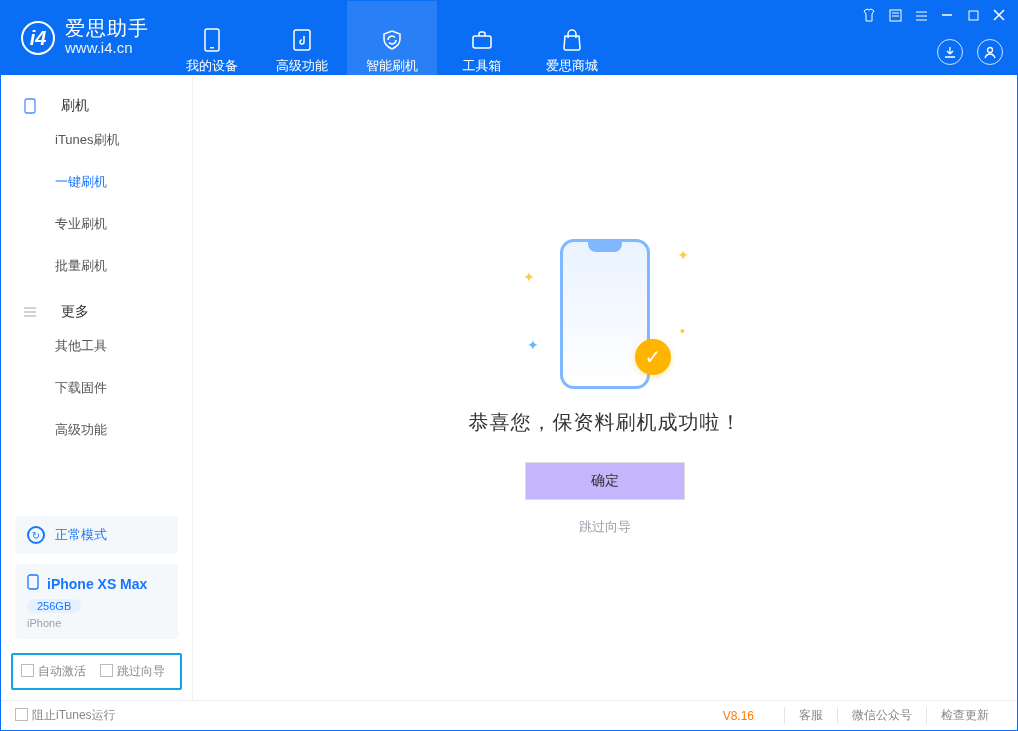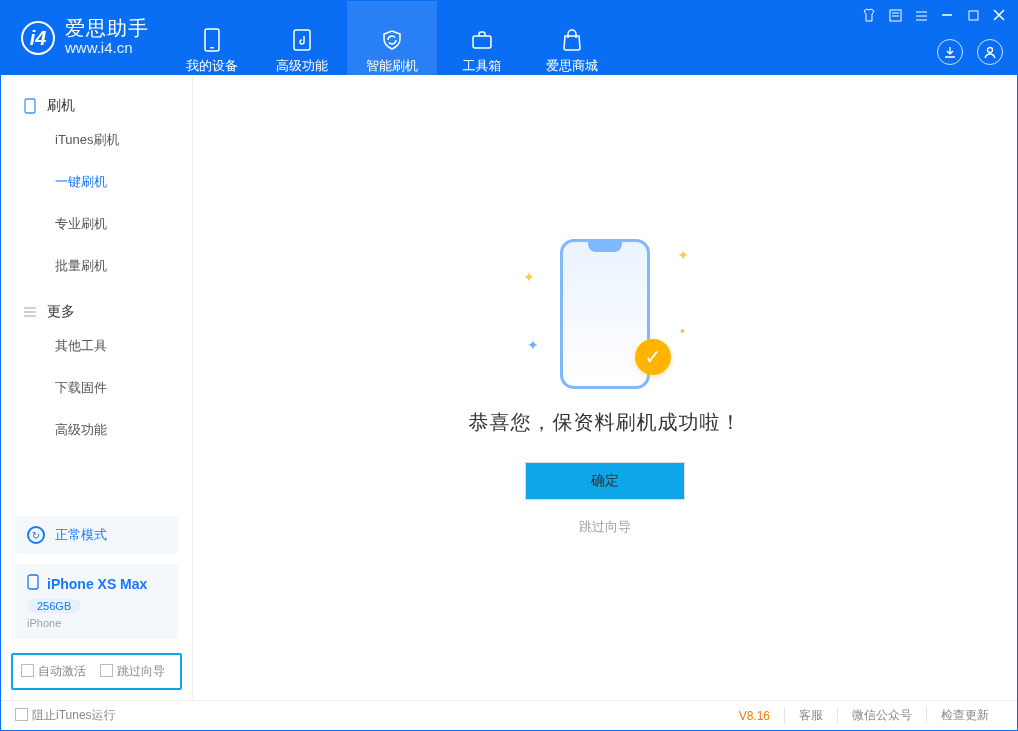--- a/index.html
+++ b/index.html
@@ -13,47 +13,47 @@
 .nav-item { width: 90px; display: flex; flex-direction: column; align-items: center; justify-content: flex-end; gap: 5px; font-size: 13px; cursor: pointer; }
 .nav-item.active { background: rgba(255,255,255,.13); }
 .nav-icon { width: 24px; height: 24px; display:flex; align-items:center; justify-content:center;}
 .title-ctrls { position: absolute; right: 10px; top: 6px; display: flex; gap: 10px; font-size: 13px; }
 .title-ctrls span { width:16px; height:16px; display:flex; align-items:center; justify-content:center; cursor:pointer;}
 .user-ctrls { position: absolute; right: 14px; bottom: 10px; display: flex; gap: 14px; }
 .user-ctrls .circ { width: 26px; height: 26px; border-radius: 50%; border: 1.5px solid rgba(255,255,255,.8); display:flex; align-items:center; justify-content:center; font-size:14px; cursor:pointer;}
 .body { display: flex; height: calc(100% - 74px - 30px); }
 .sidebar { width: 192px; border-right: 1px solid #eef0f2; display:flex; flex-direction:column; }
 .side-list { flex:1; overflow:auto; padding-top: 6px;}
-.side-group { padding: 16px 0 4px 22px; font-size: 14px; color: #333; display:flex; align-items:center; gap:10px; }
+.side-group { padding: 16px 0 4px 22px; font-size: 14px; color: #333; display:flex; align-items:center; gap:24px; }
 .side-group .g-icon{ width:14px; height:14px; display:inline-flex; align-items:center; justify-content:center; color:#4a90ff;}
 .side-sub { padding: 12px 0 12px 54px; font-size: 13px; color: #555; cursor:pointer; }
 .side-sub.active { color: #1677ff; }
 .side-bottom { padding: 10px 14px 0; }
 .mode-card, .device-card { background: #f5f8fb; border-radius: 4px; padding: 10px 12px; margin-bottom: 10px; font-size: 13px; color:#333; }
 .mode-card { display:flex; align-items:center; gap:10px; color:#1677ff;}
 .mode-icon{ width:18px; height:18px; border-radius:50%; border:2px solid #1677ff; display:flex; align-items:center; justify-content:center; font-size:10px;}
 .device-card .dev-name { font-weight: 600; color:#1677ff; font-size:14px; display:flex; align-items:center; gap:8px;}
 .device-card .dev-badge { display:inline-block; margin-top:6px; padding:1px 10px; border-radius:10px; background:#e6f0ff; color:#1677ff; font-size:11px;}
 .device-card .dev-type { margin-top:4px; color:#9aa3ad; font-size:11px;}
 .checkrow { border:2px solid #0ea5e9; border-radius:2px; padding:8px 8px; margin: 4px 10px 10px; display:flex; gap:14px; align-items:center; font-size:12px; color:#888;}
 .chk { width:13px; height:13px; border:1px solid #bbb; display:inline-block; margin-right:4px; vertical-align:-2px;}
 .main { flex:1; position:relative; display:flex; flex-direction:column; align-items:center; justify-content:center; }
 .success-illus { width:120px; height:150px; position:relative; margin-bottom: 20px;}
 .phone-shape{ width:90px; height:150px; border:3px solid #7fb8ff; border-radius:14px; margin:0 auto; background:linear-gradient(180deg,#eaf3ff,#fff); position:relative;}
 .phone-notch{ position:absolute; top:0; left:50%; transform:translateX(-50%); width:34px; height:10px; background:#7fb8ff; border-radius:0 0 8px 8px;}
 .check-badge{ position:absolute; right:-6px; bottom:14px; width:36px; height:36px; border-radius:50%; background:#ffb400; display:flex; align-items:center; justify-content:center; color:#fff; font-size:20px; box-shadow:0 2px 6px rgba(255,180,0,.3);}
 .spark{ position:absolute; font-size:14px; color:#ffc94d;}
 .spark.s1{ left:-22px; top:30px;} .spark.s2{ right:-24px; top:8px;} .spark.s3{ right:-20px; bottom:50px;} .spark.s4{ left:-18px; bottom:36px; color:#6cb2ff;}
 .success-text{ font-size:20px; color:#333; margin-bottom: 26px; letter-spacing:1px;}
-.ok-btn{ width:160px; height:38px; border:1px solid #ddd; background:#0ea5e9; font-size:14px; color:#333; cursor:pointer; margin-bottom:18px;}
+.ok-btn{ width:160px; height:38px; border:1px solid #ddd; background:#c4b5fd; font-size:14px; color:#333; cursor:pointer; margin-bottom:18px;}
 .log-link{ font-size:13px; color:#9aa3ad; cursor:pointer;}
 .footer{ height:30px; border-top:1px solid #eef0f2; display:flex; align-items:center; padding:0 14px; font-size:12px; color:#888;}
 .footer .left{ flex:1; display:flex; align-items:center;}
 .footer .right{ display:flex; align-items:center; gap:0;}
-.footer .ver{ color:#ff7a00; margin-right:14px;}
+.footer .ver{ color:#ff7a00; margin-right:30px;}
 .footer .link{ color:#888; padding:0 14px; border-left:1px solid #e3e6e9; cursor:pointer;}
 .footer .link:first-of-type{ border-left:1px solid #e3e6e9;}
 </style>
 </head>
 <body>
 
 <div class="header">
   <div class="logo-area">
     <div class="logo-circle">i4</div>
     <div class="logo-text">

